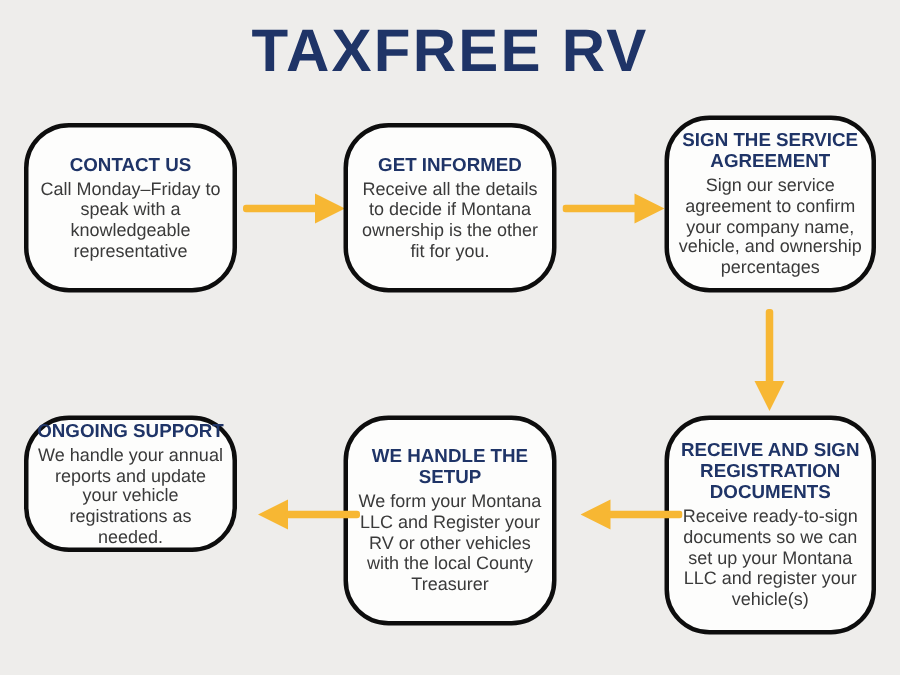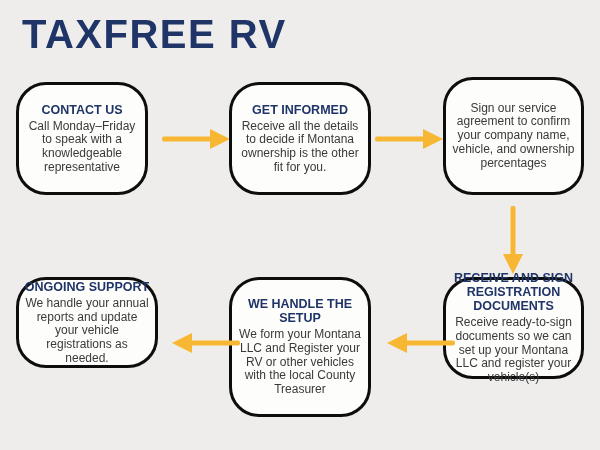--- a/index.html
+++ b/index.html
@@ -21,25 +21,25 @@
     width: 600px;
     height: 450px;
     background: var(--background);
     overflow: hidden;
   }
   .page-title {
     position: absolute;
     top: 12px;
     left: 0;
     width: 100%;
+    text-align: center;
     font-size: 40px;
     font-weight: bold;
     letter-spacing: 1.5px;
     color: var(--heading);
-    padding-left: 22px;
   }
   .step-box {
     position: absolute;
     background: var(--box-fill);
     border: 3px solid var(--box-border);
     border-radius: 30px;
     display: flex;
     flex-direction: column;
     justify-content: center;
     align-items: center;
@@ -52,24 +52,24 @@
     line-height: 1.12;
     color: var(--heading);
     margin-bottom: 3px;
   }
   .step-desc {
     font-size: 12px;
     line-height: 1.14;
     color: var(--body-text);
   }
   
-  .box-1 { left: 16px;  top: 82px;  width: 132px; height: 113px; }
+  .box-1 { left: 16px;  top: 82px;  width: 142px; height: 113px; }
   .box-2 { left: 229px; top: 82px;  width: 142px; height: 113px; }
   .box-3 { left: 443px; top: 77px;  width: 141px; height: 118px; }
-  .box-4 { left: 443px; top: 277px; width: 141px; height: 102px; }
+  .box-4 { left: 443px; top: 277px; width: 141px; height: 146px; }
   .box-5 { left: 229px; top: 277px; width: 142px; height: 140px; }
   .box-6 { left: 16px;  top: 277px; width: 142px; height: 91px; }
   .arrow { position: absolute; }
   .arrow svg { display: block; width: 100%; height: 100%; }
   .arrow svg * { fill: var(--arrow); }
   .arrow-1 { left: 162px; top: 127px; width: 68px; height: 24px; }
   .arrow-2 { left: 375px; top: 127px; width: 68px; height: 24px; }
   .arrow-3 { left: 501px; top: 206px; width: 24px; height: 68px; }
   .arrow-4 { left: 387px; top: 331px; width: 68px; height: 24px; }
   .arrow-5 { left: 172px; top: 331px; width: 68px; height: 24px; }
@@ -99,20 +99,21 @@
   </div>
 
   <div class="arrow arrow-2">
     <svg viewBox="0 0 68 24" xmlns="http://www.w3.org/2000/svg">
       <rect x="0" y="9.5" width="50" height="5" rx="2"></rect>
       <polygon points="48,2 68,12 48,22"></polygon>
     </svg>
   </div>
 
   <div class="step-box box-3">
+    <div class="step-title">SIGN THE SERVICE AGREEMENT</div>
     <div class="step-desc">Sign our service agreement to confirm your company name, vehicle, and ownership percentages</div>
   </div>
 
   <div class="arrow arrow-3">
     <svg viewBox="0 0 24 68" xmlns="http://www.w3.org/2000/svg">
       <rect x="9.5" y="0" width="5" height="50" rx="2"></rect>
       <polygon points="2,48 22,48 12,68"></polygon>
     </svg>
   </div>
 

